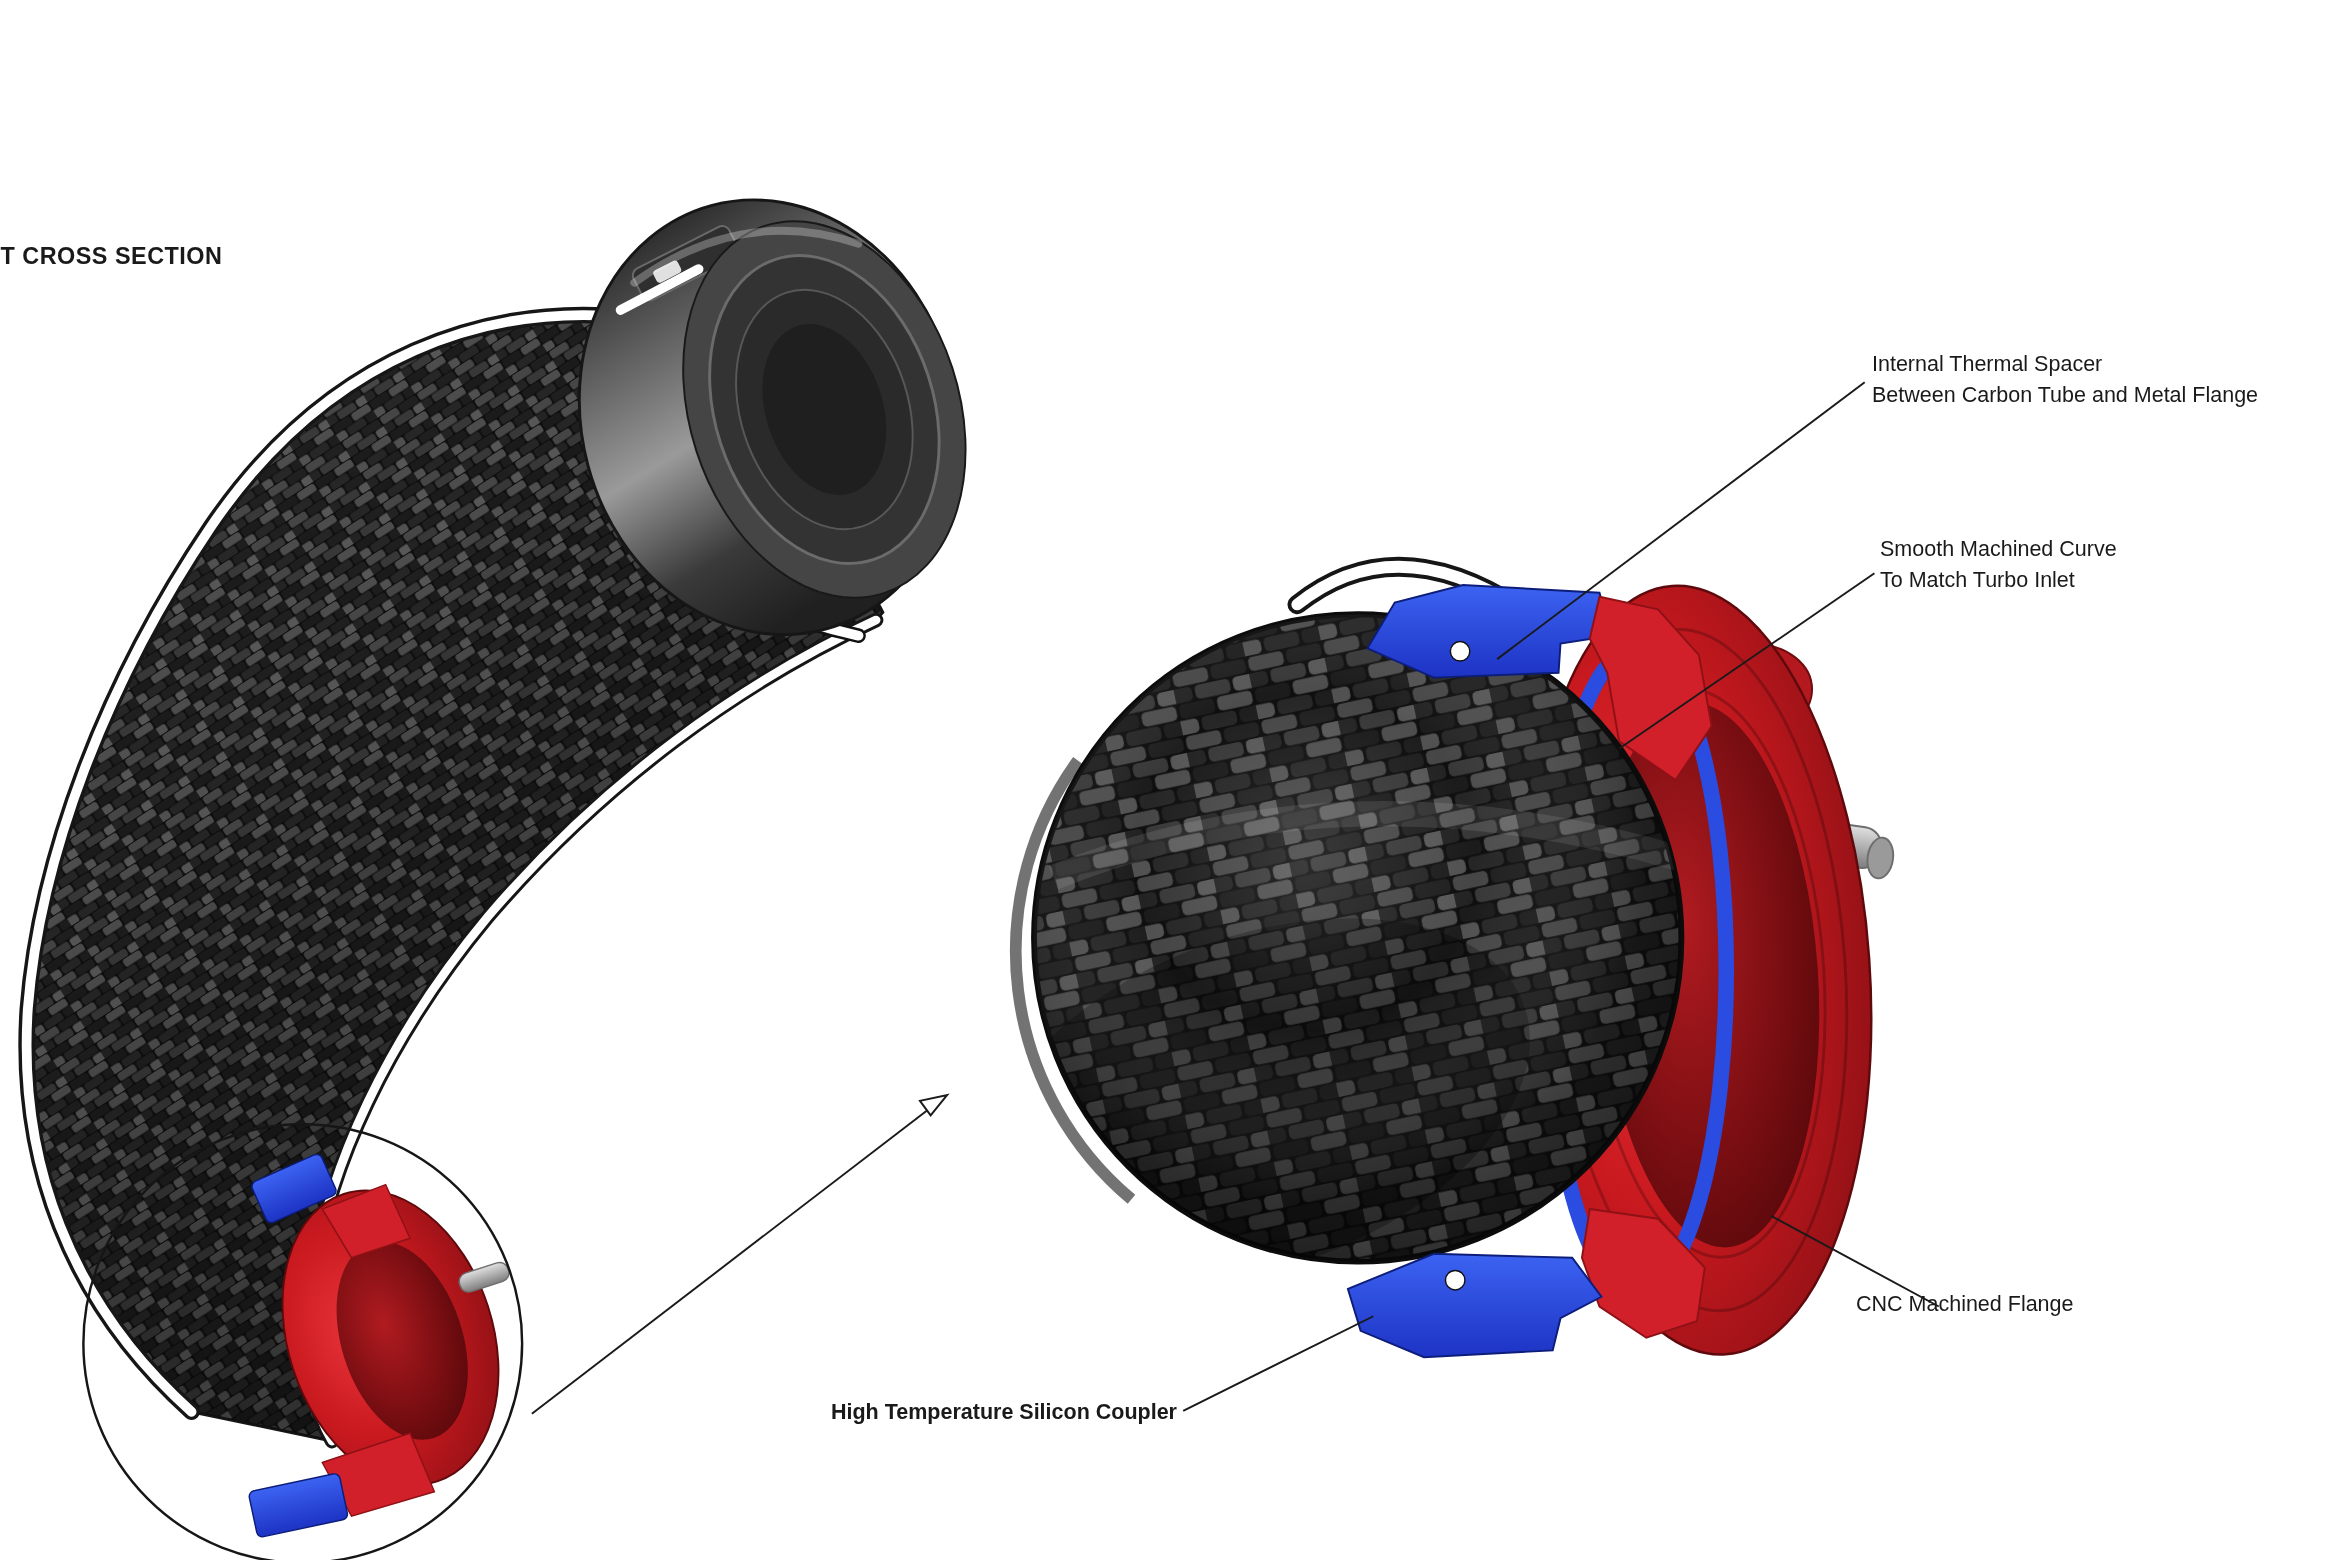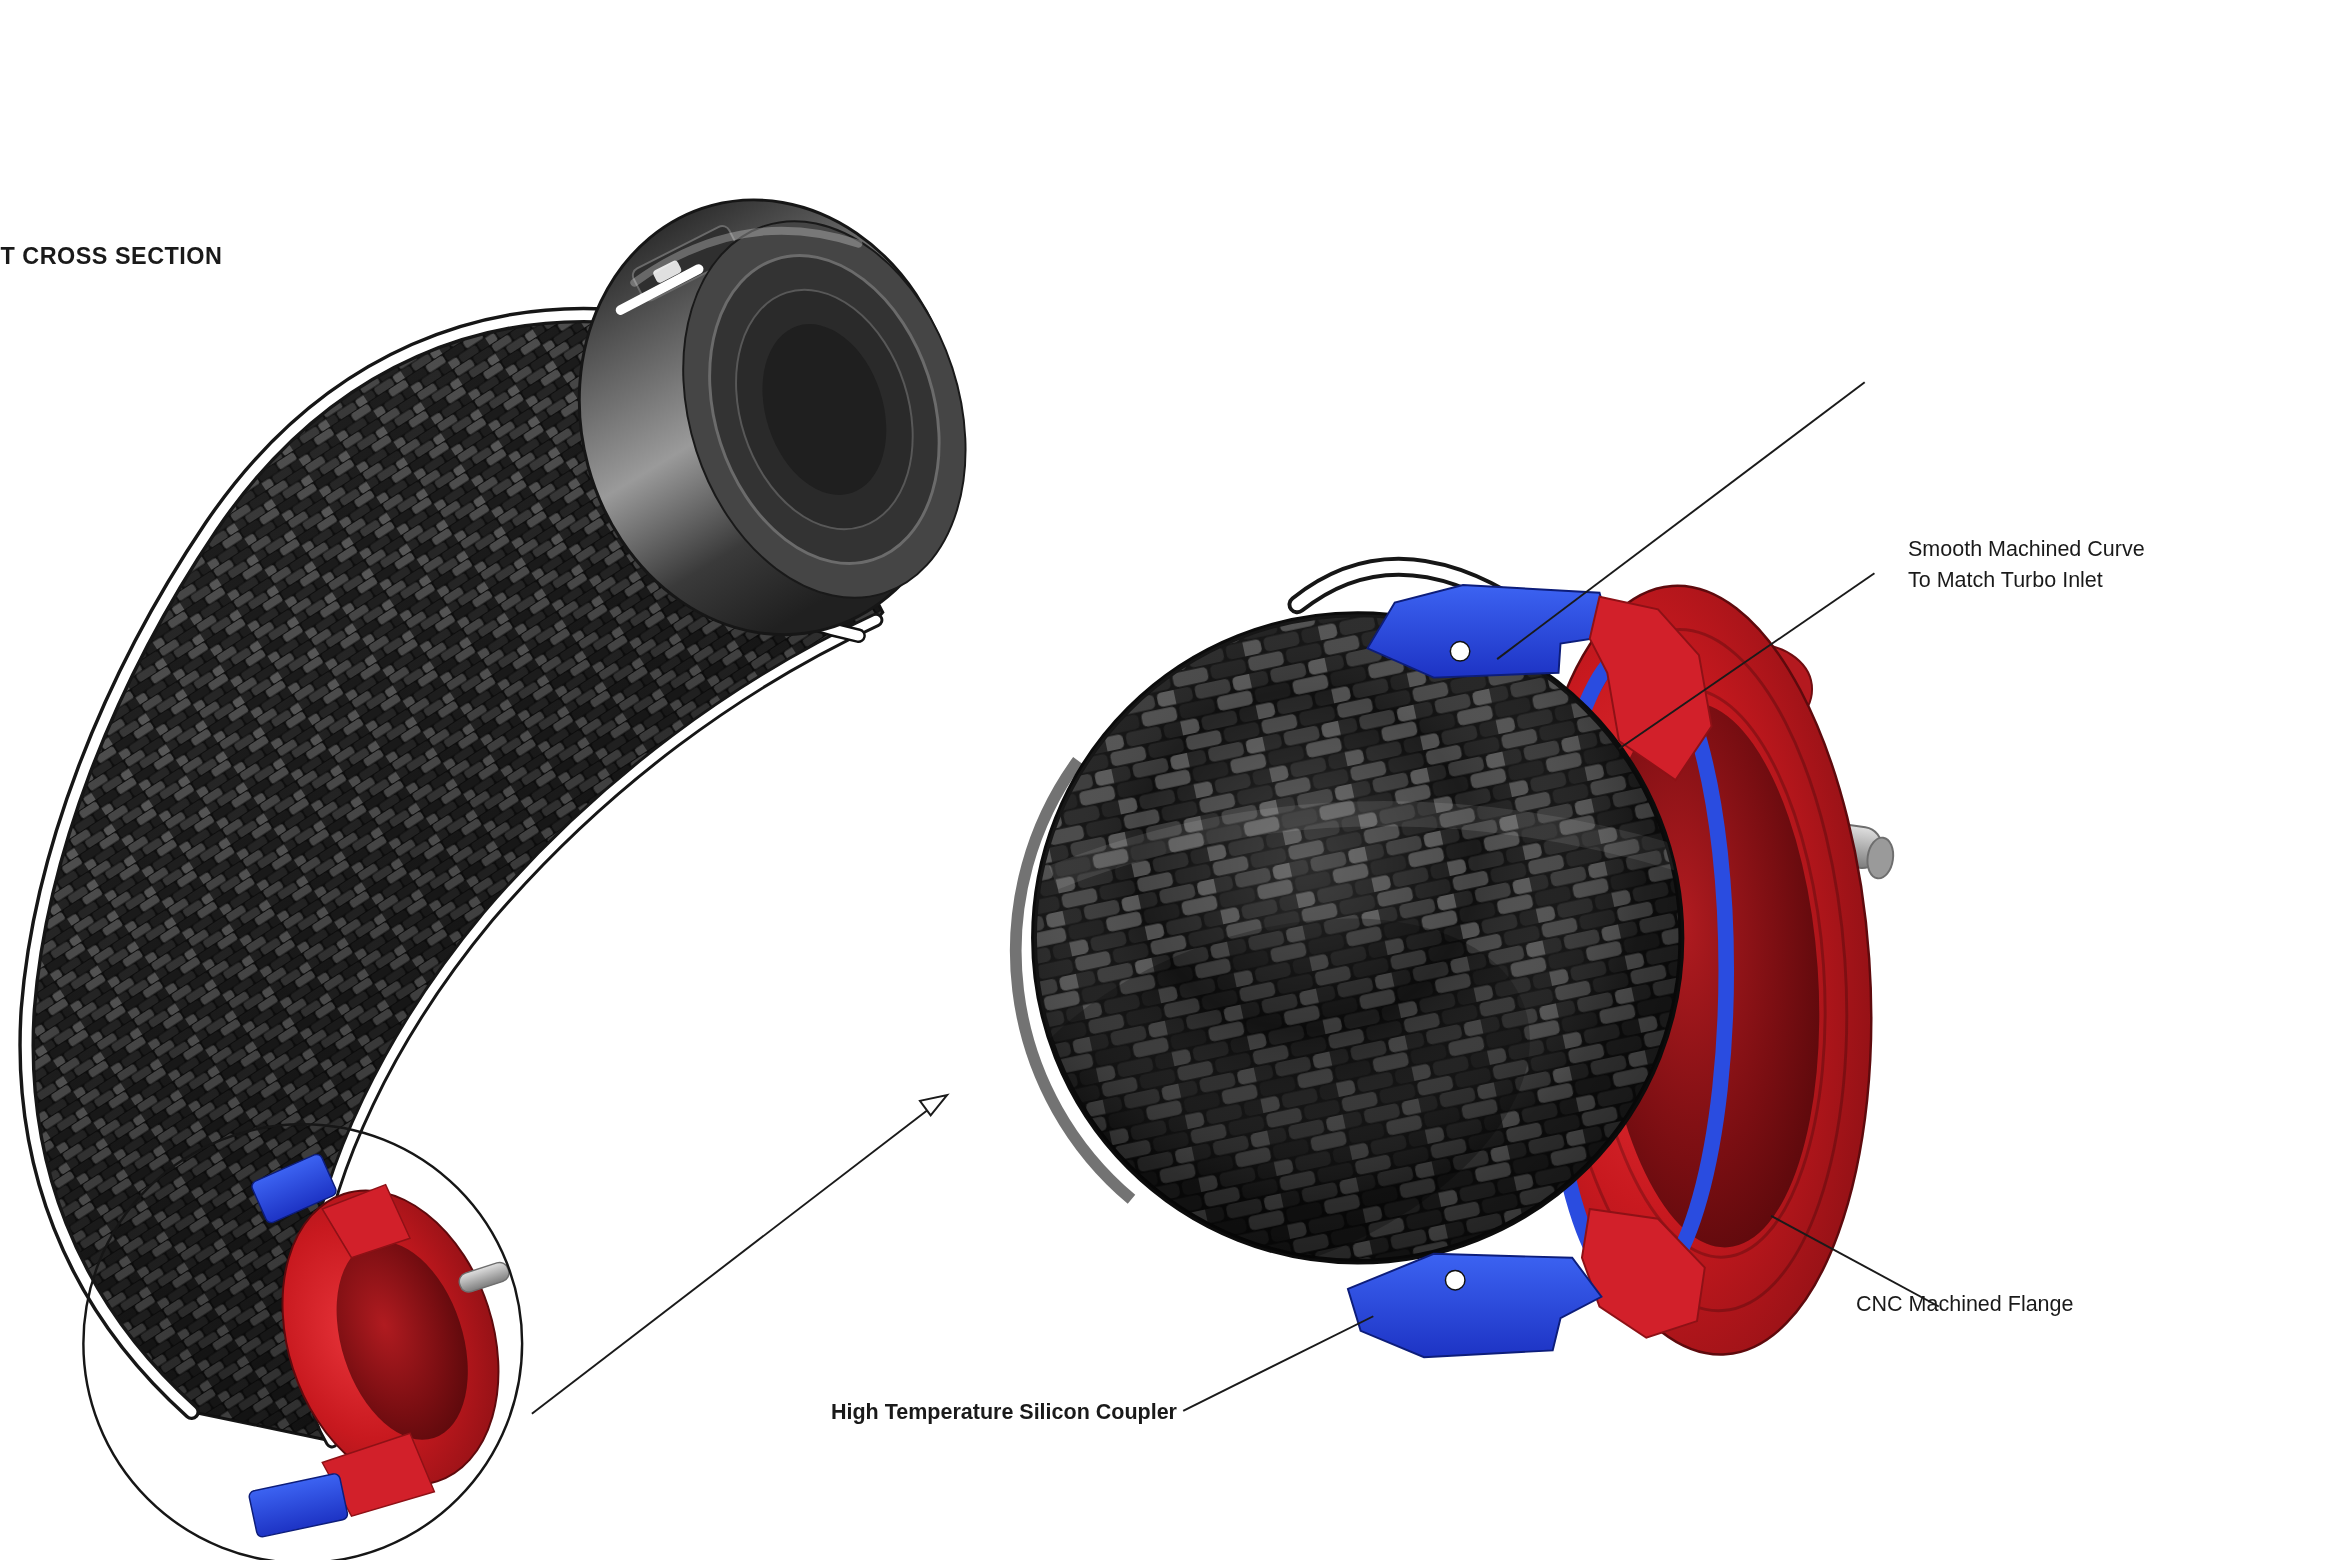--- a/index.html
+++ b/index.html
@@ -194,22 +194,26 @@
   <g stroke="#1a1a1a" stroke-width="2">
     <line x1="1912" y1="392" x2="1535" y2="676"></line>
     <line x1="1922" y1="588" x2="1660" y2="768"></line>
     <line x1="1988" y1="1340" x2="1816" y2="1247"></line>
     <line x1="1213" y1="1447" x2="1408" y2="1350"></line>
   </g>
 </svg>
 
 <div class="label title" style="left:-15.6px; top:240px;">ET CROSS SECTION</div>
 
-
-<div class="label" style="left:1880px; top:534px;margin-left:28px;">
+<div class="label" style="left:1872px; top:349px;">
+  <div>Internal Thermal Spacer</div>
+  <div>Between Carbon Tube and Metal Flange</div>
+</div>
+
+<div class="label" style="left:1880px; top:534px;">
   <div>Smooth Machined Curve</div>
   <div>To Match Turbo Inlet</div>
 </div>
 
 <div class="label" style="left:1856px; top:1289px;">CNC Machined Flange</div>
 
 <div class="label align-end" style="left:1177px; top:1397px;">High Temperature Silicon Coupler</div>
 
 </div>
 

